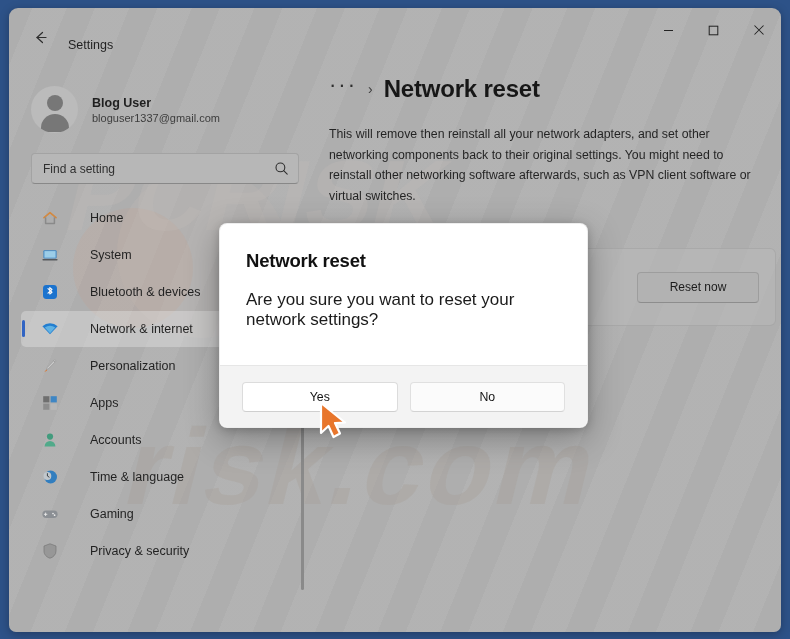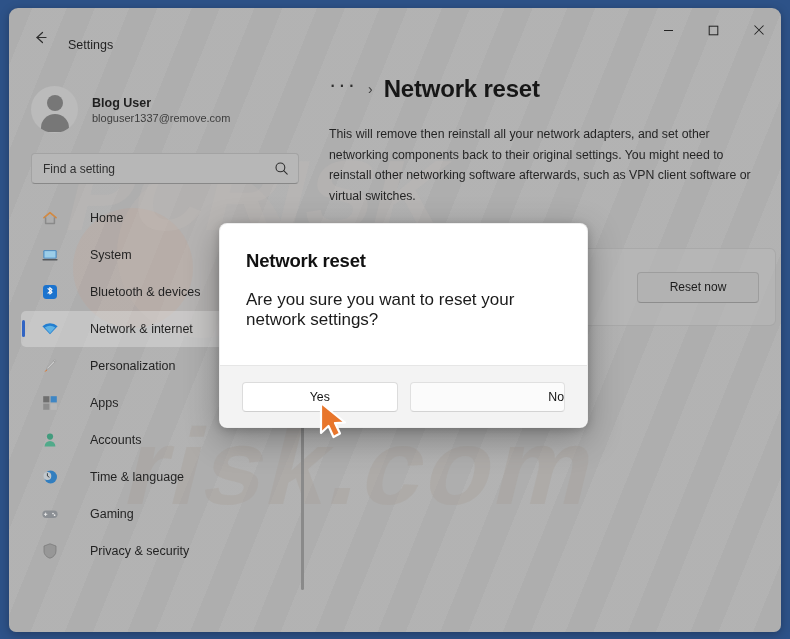--- a/index.html
+++ b/index.html
@@ -274,21 +274,20 @@
   }
   #yes-btn {
     background: #ffffff;
     border: 1px solid #dcdcdc;
     border-bottom-color: #cfcfcf;
   }
   #no-btn {
     background: #fbfbfb;
     border: 1px solid #e0e0e0;
     border-bottom-color: #d3d3d3;
-    text-align: right;
   }
 
   
   #cursor {
     position: absolute; z-index: 20;
     left: 306px; top: 392px;
     width: 40px; height: 44px;
     pointer-events: none;
   }
 </style>
@@ -334,21 +333,21 @@
 
     <div id="sidebar">
 
       <div id="profile">
         <div id="avatar">
           <div class="head"></div>
             <div class="body"></div>
         </div>
         <div id="profile-text">
           <div id="profile-name">Blog User</div>
-          <div id="profile-mail">bloguser1337@remove.com</div>
+          <div id="profile-mail">bloguser1337@gmail.com</div>
         </div>
       </div>
 
       <div id="search-box">
         <input id="search-input" type="text" placeholder="Find a setting" style="">
         <svg width="15" height="15" viewBox="0 0 15 15">
           <circle cx="6.4" cy="6.4" r="4.4" fill="none" stroke="#2b2b2b" stroke-width="1.1"></circle>
           <path d="M9.7 9.7 L13.2 13.2" stroke="#2b2b2b" stroke-width="1.1" stroke-linecap="round"></path>
         </svg>
       </div>

